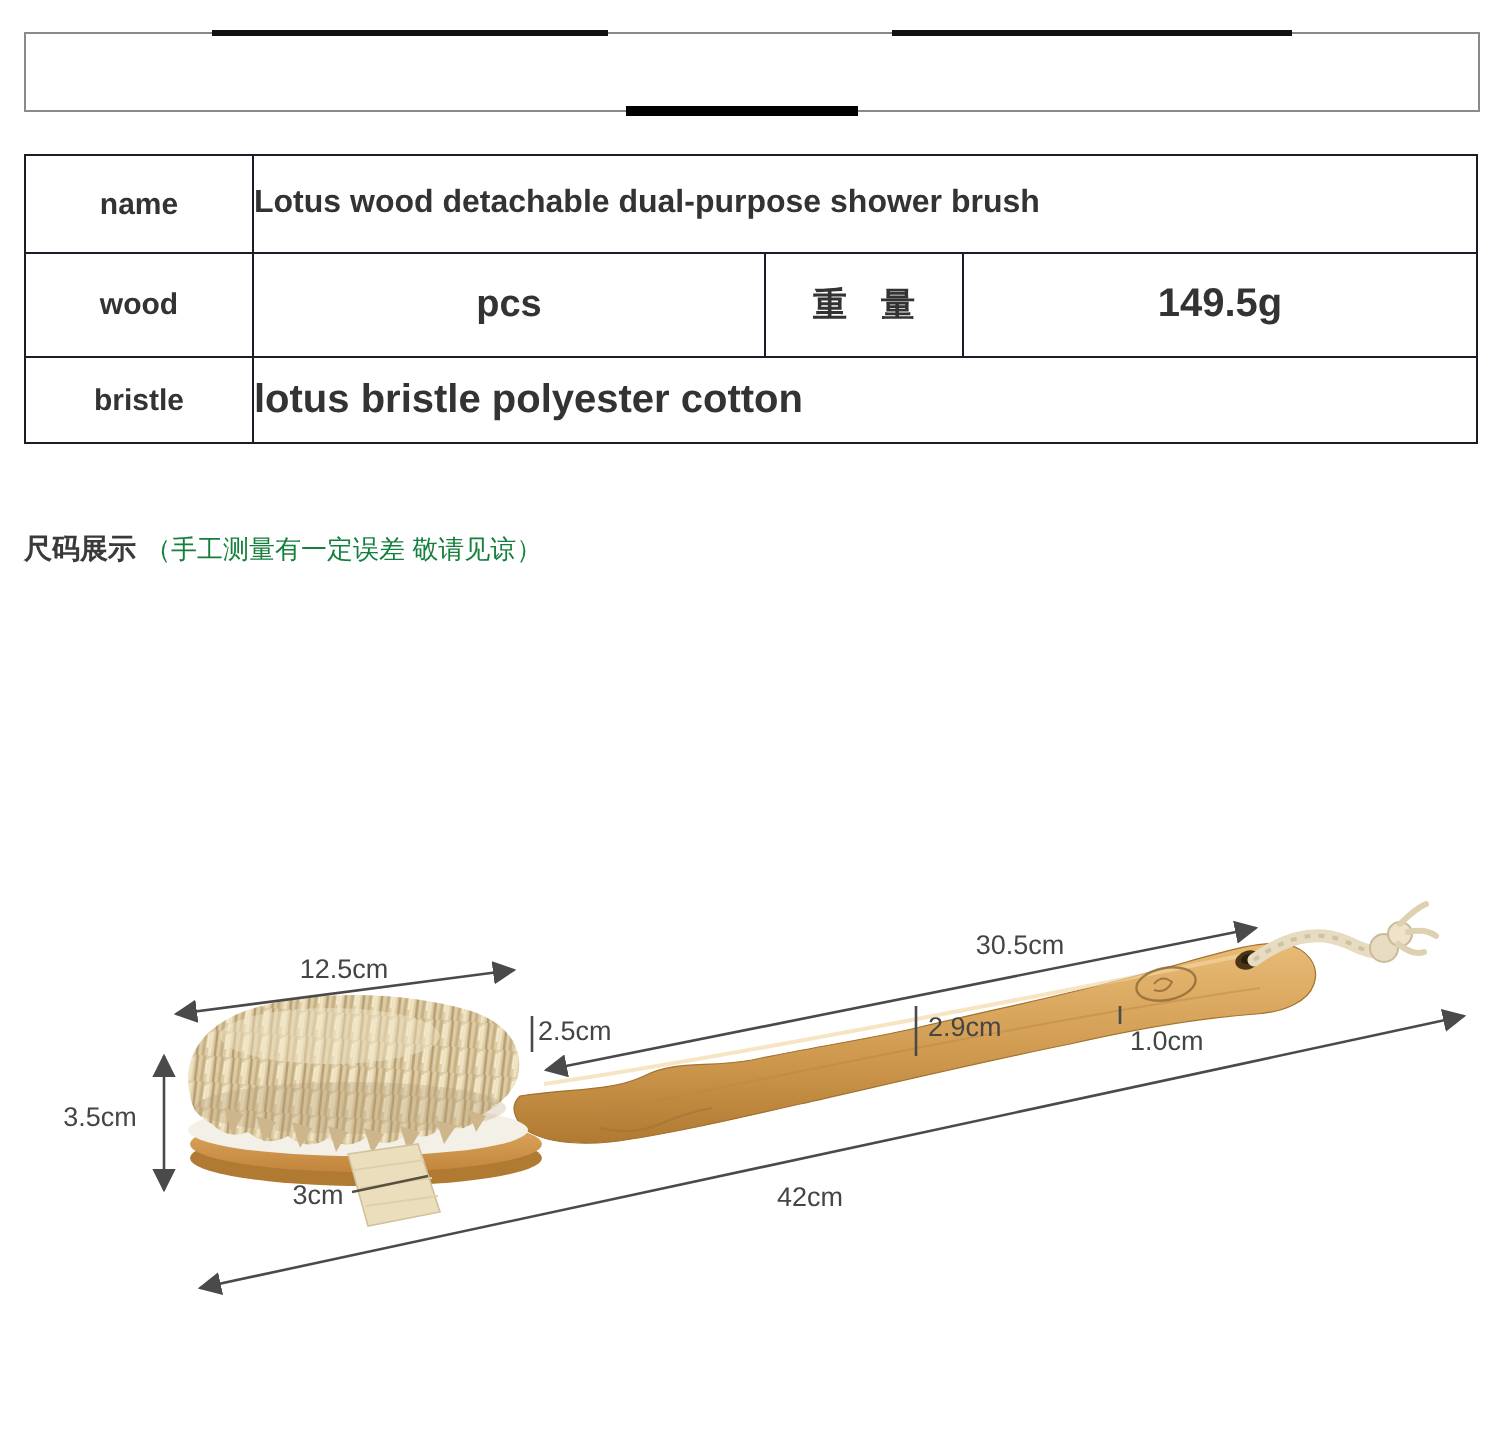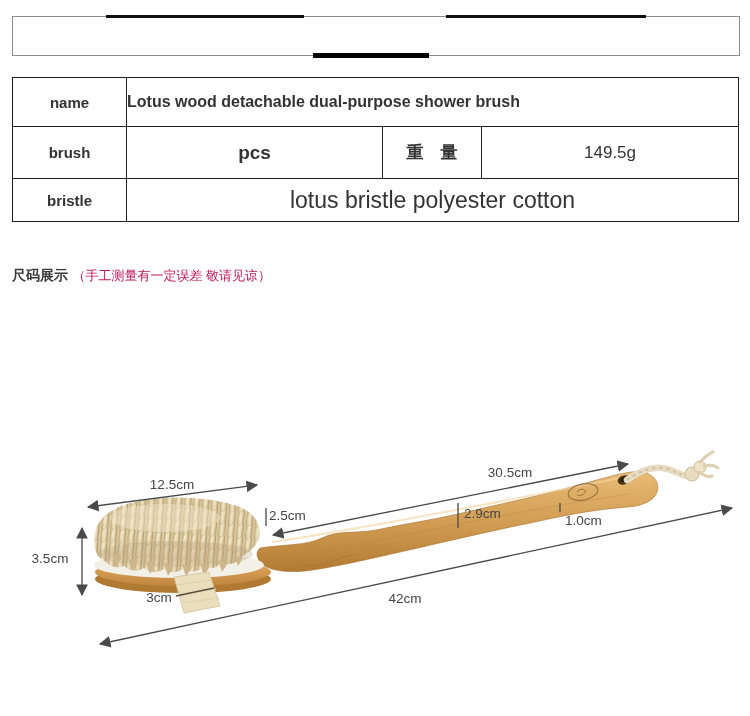--- a/index.html
+++ b/index.html
@@ -24,30 +24,30 @@
   }
   table.spec td, table.spec th{
     border:1.6px solid #1c1c26;vertical-align:middle;
     padding:0;color:#333;margin-left:40px;
   }
   th.lbl{font-size:15px;font-weight:700;text-align:center;}
   td.center{text-align:center;}
   td.v-name{font-size:16px;font-weight:700;padding-left:24px;}
   td.v-en{font-size:19px;font-weight:700;}
   td.v-cn{font-size:17px;font-weight:700;}
-  td.v-g{font-size:17px;font-weight:400;text-align:center;}
-  td.v-mat{font-size:23px;font-weight:400;padding-left:44px;text-align:center;}
+  td.v-g{font-size:20px;font-weight:700;text-align:center;}
+  td.v-mat{font-size:20px;font-weight:700;padding-left:44px;}
   tr.r1 td,tr.r1 th{height:48px;}
   tr.r2 td,tr.r2 th{height:49px;}
   tr.r3 td,tr.r3 th{height:51px;}
   tr.r4 td,tr.r4 th{height:42px;}
   
   .size-note{position:absolute;left:12px;top:266px;white-space:nowrap;}
   .size-note .t{font-size:14px;font-weight:700;color:#3a3a3a;}
-  .size-note .s{font-size:13px;font-weight:400;color:#be185d;}
+  .size-note .s{font-size:13px;font-weight:400;color:#15803d;}
   
   .figure{position:absolute;left:0;top:286px;width:750px;height:430px;}
   svg text.dim{
     font-family:"Liberation Sans","DejaVu Sans",sans-serif;
     font-size:13.5px;fill:#454545;
   }
 </style>
 </head>
 <body>
 
@@ -63,21 +63,21 @@
       <col style="width:256px">
       <col style="width:99px">
       <col style="width:257px">
     </colgroup>
   <tbody>
       <tr class="r1">
     <th class="lbl">name</th>
     <td class="v-name" colspan="3">Lotus wood detachable dual-purpose shower brush</td>
   </tr>
   <tr class="r3">
-    <th class="lbl">brush</th>
+    <th class="lbl">wood</th>
     <td class="v-en center">pcs</td>
     <td class="v-cn center">重　量</td>
     <td class="v-g center">149.5g</td>
   </tr>
   <tr class="r4">
     <th class="lbl">bristle</th>
     <td class="v-mat" colspan="3">lotus bristle polyester cotton</td>
   </tr>
 </tbody>
   </table>

